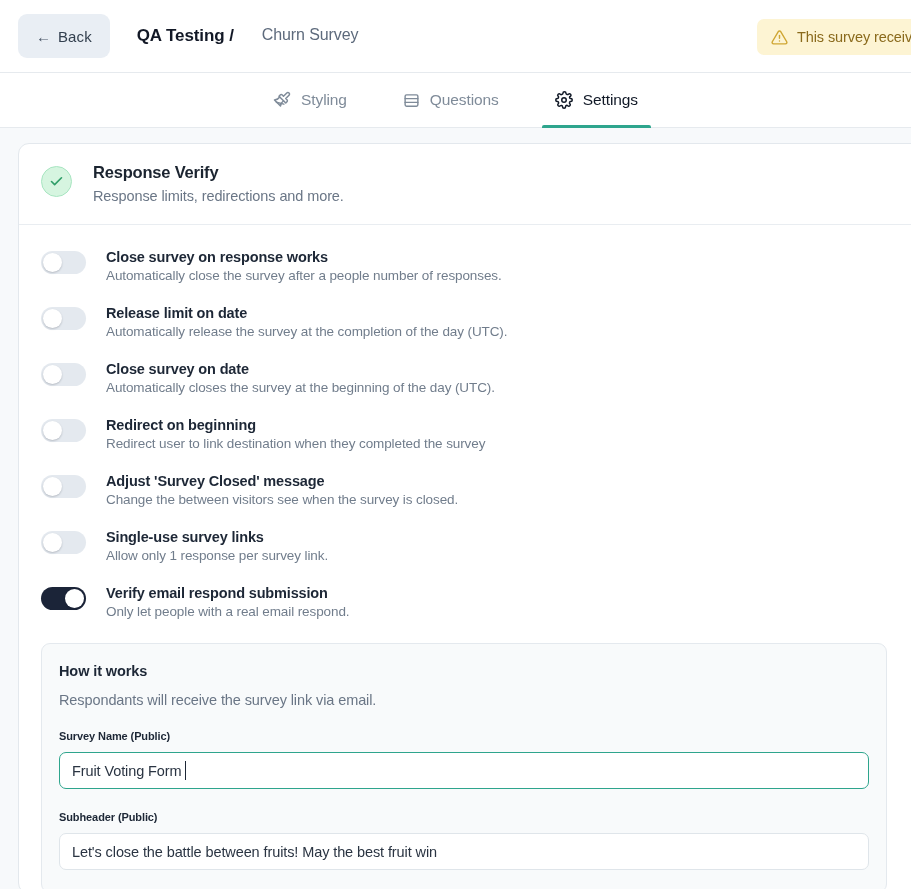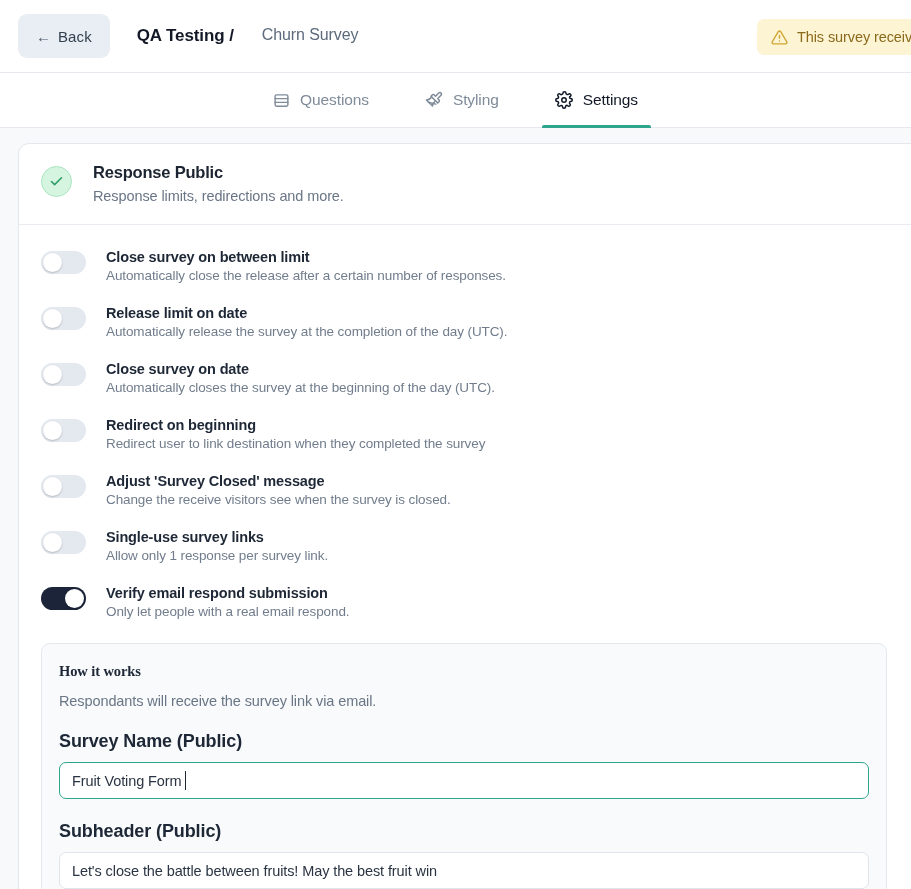--- a/index.html
+++ b/index.html
@@ -215,30 +215,29 @@
     border: 1px solid #e4e9ee;
     border-radius: 9px;
     padding: 19px 17px 22px 17px;
   }
   .panel-title {
     font-size: 14.5px;
     font-weight: 600;
     color: #1d2736;
     letter-spacing: -.1px;
     margin-bottom: 13px;
-    font-family: Liberation Serif, serif;
   }
   .panel-sub {
     font-size: 14.5px;
     color: #6a7686;
     letter-spacing: -.1px;
     margin-bottom: 22px;
   }
   .field-label {
-    font-size: 18px;
+    font-size: 11px;
     font-weight: 600;
     color: #1d2736;
     letter-spacing: -.1px;
     margin-bottom: 10px;
   }
   .text-input {
     display: flex;
     align-items: center;
     width: 100%;
     height: 37px;
@@ -289,38 +288,38 @@
       </svg>
     </span>
     <span class="warn-text">This survey receive</span>
   </div>
 </div>
 
 <div class="tabbar">
 
   <button class="tab">
     <span class="tab-ico">
+      <svg width="18" height="18" viewBox="0 0 24 24" fill="none" stroke="currentColor" stroke-width="2" stroke-linecap="round" stroke-linejoin="round">
+        <path d="M18.37 2.63 14 7l-1.6-1.6a2 2 0 0 0-2.83 0L8 7l9 9 1.6-1.57a2 2 0 0 0 0-2.83L17 10l4.37-4.37a2.12 2.12 0 1 0-3-3z"></path>
+        <path d="M9 8c-2 3-4 3.5-7 4l8 8c.5-3 1-5 4-7"></path>
+        <path d="M14.5 17.5 4.5 15"></path>
+      </svg>
+    </span>
+    <span class="tab-label">Styling</span>
+  </button>
+
+  <button class="tab">
+    <span class="tab-ico">
       <svg width="17" height="17" viewBox="0 0 24 24" fill="none" stroke="currentColor" stroke-width="2" stroke-linecap="round" stroke-linejoin="round">
         <rect x="3" y="4" width="18" height="16" rx="2"></rect>
         <line x1="3" y1="9.3" x2="21" y2="9.3"></line>
         <line x1="3" y1="14.7" x2="21" y2="14.7"></line>
       </svg>
     </span>
     <span class="tab-label">Questions</span>
-  </button>
-
-  <button class="tab">
-    <span class="tab-ico">
-      <svg width="18" height="18" viewBox="0 0 24 24" fill="none" stroke="currentColor" stroke-width="2" stroke-linecap="round" stroke-linejoin="round">
-        <path d="M18.37 2.63 14 7l-1.6-1.6a2 2 0 0 0-2.83 0L8 7l9 9 1.6-1.57a2 2 0 0 0 0-2.83L17 10l4.37-4.37a2.12 2.12 0 1 0-3-3z"></path>
-        <path d="M9 8c-2 3-4 3.5-7 4l8 8c.5-3 1-5 4-7"></path>
-        <path d="M14.5 17.5 4.5 15"></path>
-      </svg>
-    </span>
-    <span class="tab-label">Styling</span>
   </button>
 
   <button class="tab active">
     <span class="tab-ico">
       <svg width="18" height="18" viewBox="0 0 24 24" fill="none" stroke="currentColor" stroke-width="2" stroke-linecap="round" stroke-linejoin="round">
         <circle cx="12" cy="12" r="3"></circle>
         <path d="M19.4 15a1.65 1.65 0 0 0 .33 1.82l.06.06a2 2 0 1 1-2.83 2.83l-.06-.06a1.65 1.65 0 0 0-1.82-.33 1.65 1.65 0 0 0-1 1.51V21a2 2 0 1 1-4 0v-.09A1.65 1.65 0 0 0 9 19.4a1.65 1.65 0 0 0-1.82.33l-.06.06a2 2 0 1 1-2.83-2.83l.06-.06a1.65 1.65 0 0 0 .33-1.82 1.65 1.65 0 0 0-1.51-1H3a2 2 0 1 1 0-4h.09A1.65 1.65 0 0 0 4.6 9a1.65 1.65 0 0 0-.33-1.82l-.06-.06a2 2 0 1 1 2.83-2.83l.06.06A1.65 1.65 0 0 0 9 4.6h.09A1.65 1.65 0 0 0 10.6 3V3a2 2 0 1 1 4 0v.09A1.65 1.65 0 0 0 16 4.6a1.65 1.65 0 0 0 1.82-.33l.06-.06a2 2 0 1 1 2.83 2.83l-.06.06A1.65 1.65 0 0 0 19.4 9v.09a1.65 1.65 0 0 0 1.51 1H21a2 2 0 1 1 0 4h-.09a1.65 1.65 0 0 0-1.51 1z"></path>
       </svg>
     </span>
     <span class="tab-label">Settings</span>
@@ -330,34 +329,34 @@
 <div class="page">
   <div class="card">
 
     <div class="card-head">
       <span class="check-circle">
         <svg width="15" height="15" viewBox="0 0 24 24" fill="none" stroke="#2f9e68" stroke-width="2.6" stroke-linecap="round" stroke-linejoin="round">
           <polyline points="20 6 9 17 4 12"></polyline>
         </svg>
       </span>
       <div>
-        <div class="head-title">Response Public</div>
+        <div class="head-title">Response Verify</div>
         <div class="head-sub">Response limits, redirections and more.</div>
       </div>
     </div>
 
     <div class="card-body">
 
       <div class="row">
         <button class="toggle">
           <span class="knob"></span>
         </button>
         <div class="row-text">
-          <div class="row-title">Close survey on between limit</div>
-          <div class="row-desc">Automatically close the release after a certain number of responses.</div>
+          <div class="row-title">Close survey on response works</div>
+          <div class="row-desc">Automatically close the survey after a people number of responses.</div>
         </div>
       </div>
 
       <div class="row">
         <button class="toggle">
           <span class="knob"></span>
         </button>
         <div class="row-text">
           <div class="row-title">Release limit on date</div>
           <div class="row-desc">Automatically release the survey at the completion of the day (UTC).</div>
@@ -383,21 +382,21 @@
           <div class="row-desc">Redirect user to link destination when they completed the survey</div>
         </div>
       </div>
 
       <div class="row">
         <button class="toggle">
           <span class="knob"></span>
         </button>
         <div class="row-text">
           <div class="row-title">Adjust 'Survey Closed' message</div>
-          <div class="row-desc">Change the receive visitors see when the survey is closed.</div>
+          <div class="row-desc">Change the between visitors see when the survey is closed.</div>
         </div>
       </div>
 
       <div class="row">
         <button class="toggle">
           <span class="knob"></span>
         </button>
         <div class="row-text">
           <div class="row-title">Single-use survey links</div>
           <div class="row-desc">Allow only 1 response per survey link.</div>

